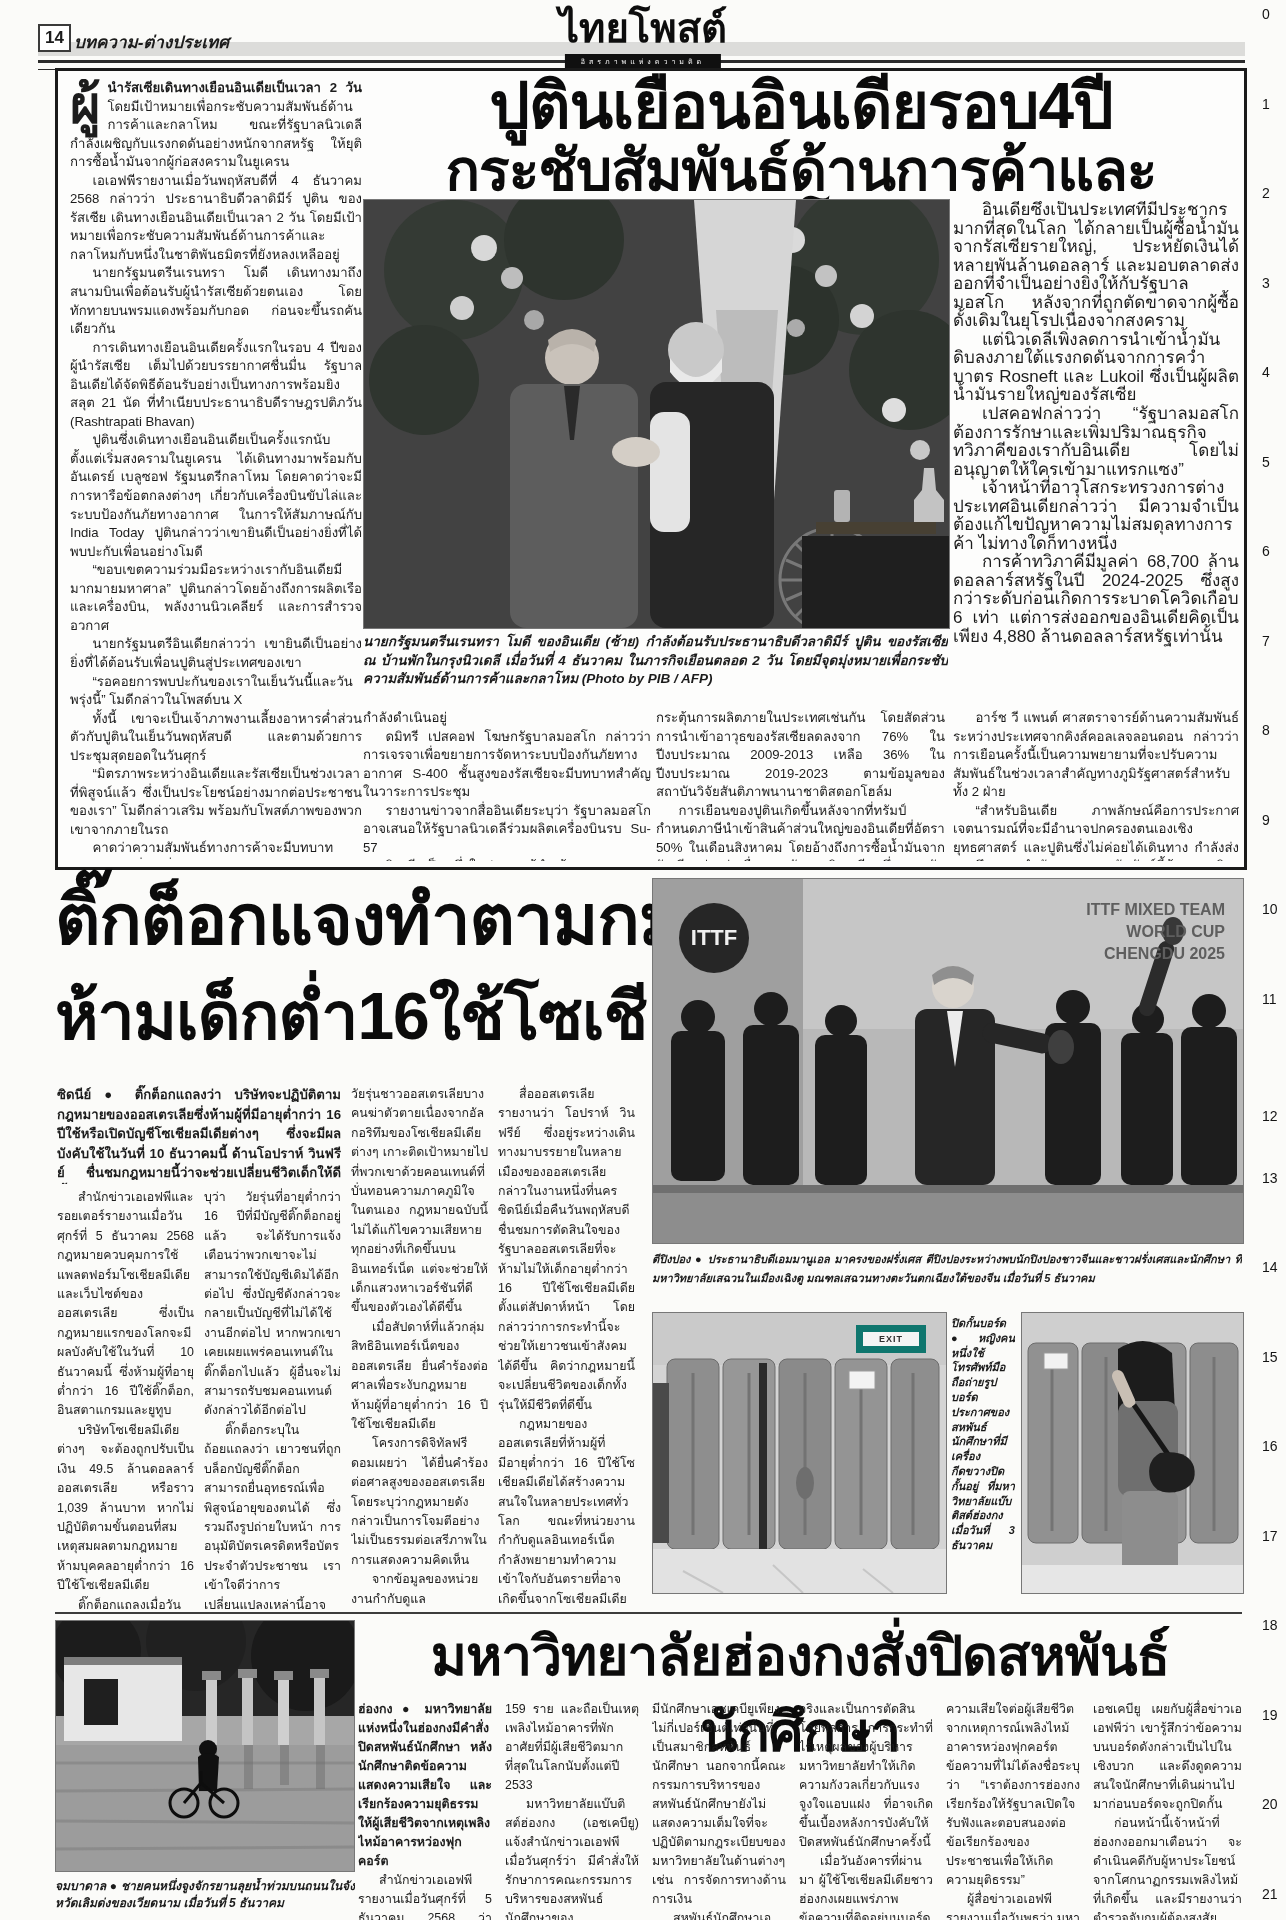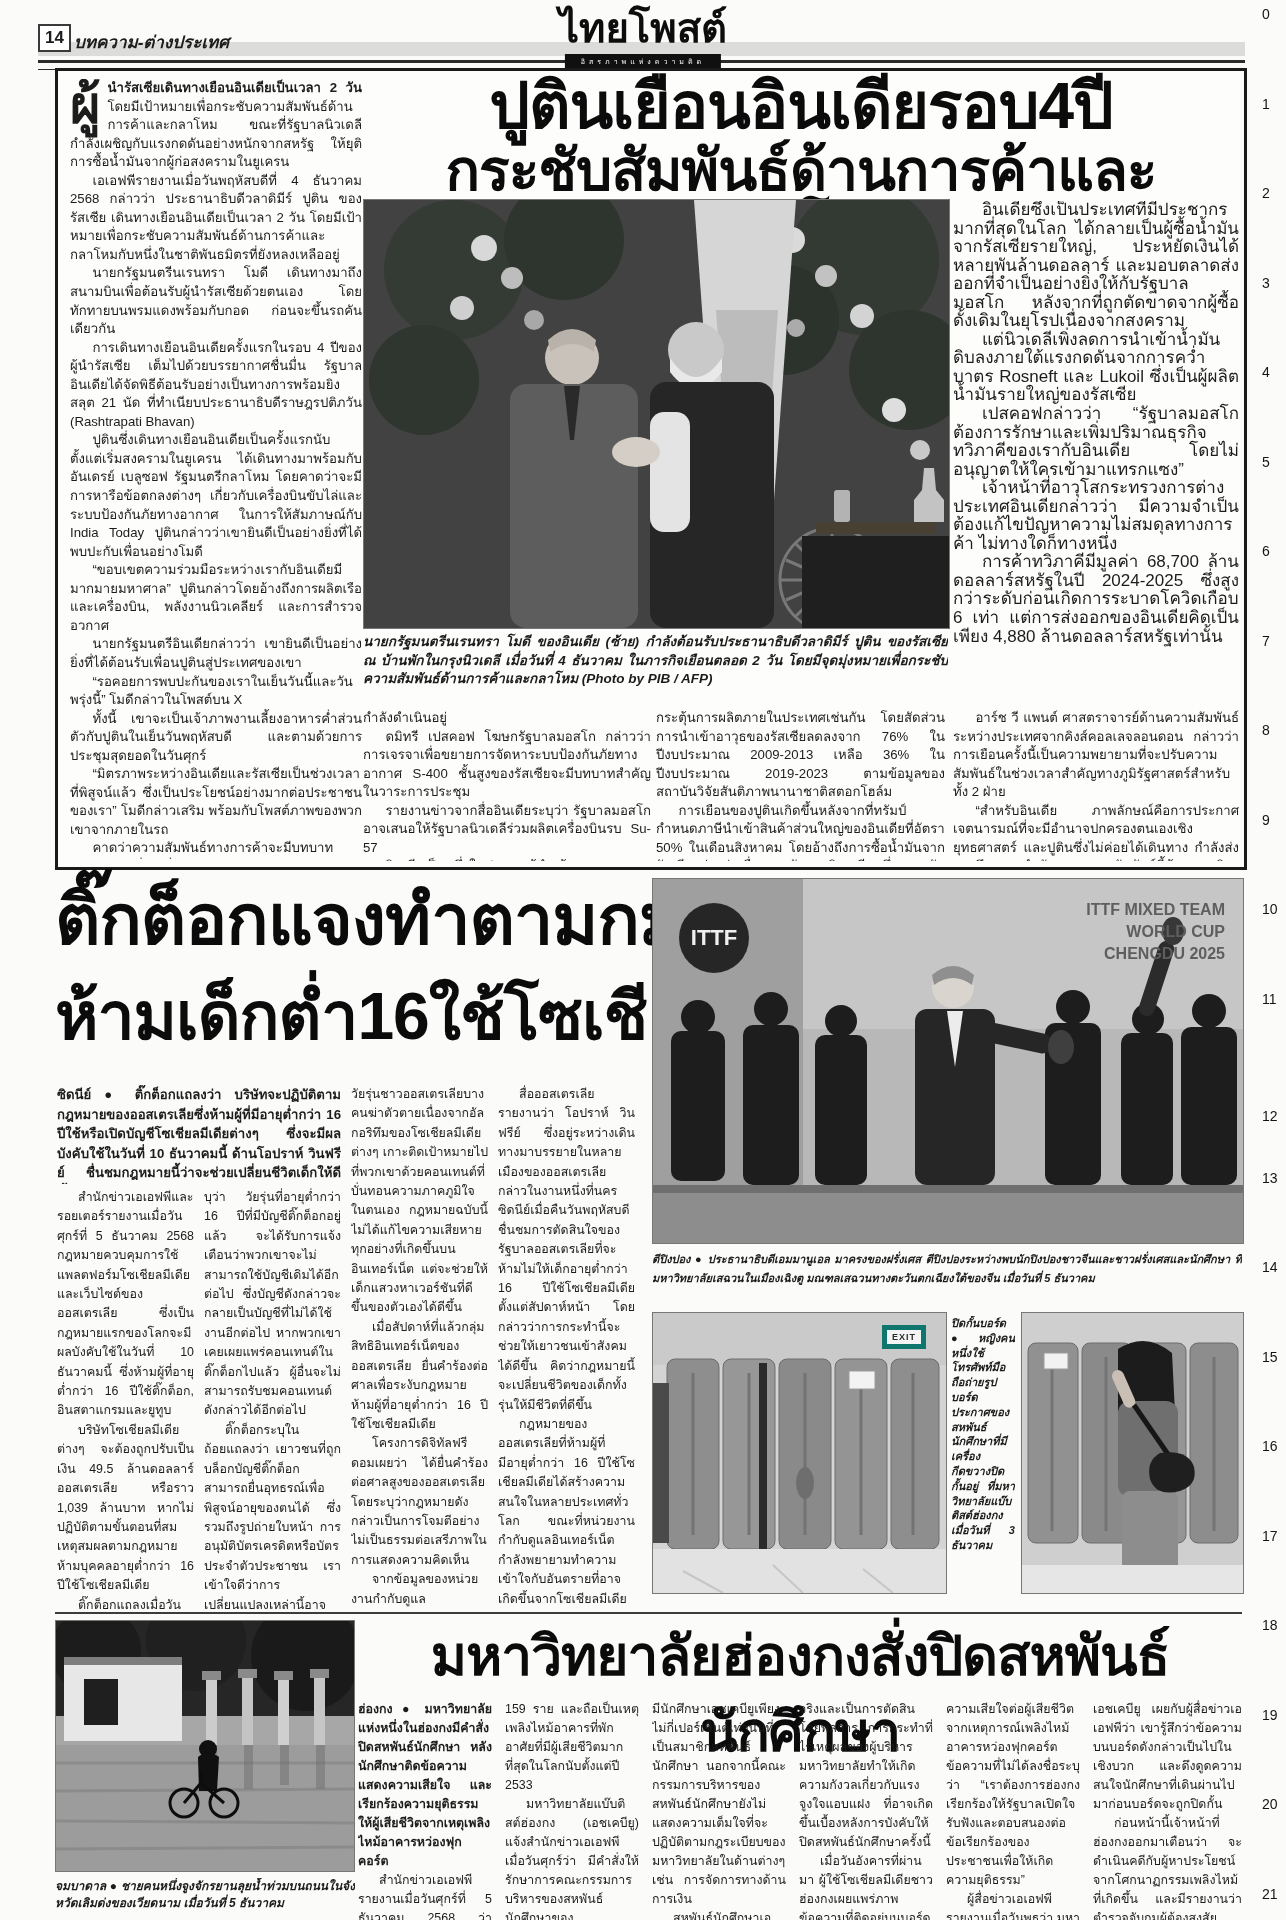--- a/index.html
+++ b/index.html
@@ -53,22 +53,22 @@
   .sep-rule{position:absolute;left:55px;top:1612px;width:1187px;border-top:2px solid #3c3c3c;}
   .m-photo{left:652px;top:878px;width:590px;height:364px;}
   .m-caption{left:652px;top:1250px;width:590px;height:58px;font-size:11px;line-height:19px;}
   .ittf-logo{position:absolute;left:26px;top:24px;width:70px;height:70px;border-radius:50%;
              background:#262626;color:#efefef;font-size:22px;font-weight:bold;text-align:center;line-height:70px;}
   .backdrop-text{position:absolute;right:18px;top:20px;text-align:right;color:#5e5e5e;
                  font-weight:bold;font-size:16px;line-height:22px;width:260px;}
   .toilet-l{left:652px;top:1312px;width:293px;height:280px;}
   .toilet-cap{left:951px;top:1316px;width:64px;height:276px;font-size:11px;line-height:14.8px;}
   .toilet-r{left:1021px;top:1312px;width:221px;height:280px;}
-  .exit-sign{position:absolute;right:20px;top:12px;background:#f4f4f4;color:#2e2e2e;border:5px solid #0f766e;
-             font-size:9px;font-weight:bold;padding:2px 5px;letter-spacing:1px;}
+  .exit-sign{position:absolute;right:20px;top:12px;background:#f4f4f4;color:#2e2e2e;border:7px solid #0f766e;
+             font-size:9px;font-weight:bold;padding:2px 16px;letter-spacing:1px;}
   
   .hk-hl{position:absolute;left:358px;top:1618px;width:884px;text-align:center;font-size:55px;
          line-height:76px;font-weight:900;letter-spacing:-1px;color:#0b0b0b;}
   .hk-c{top:1700px;width:134px;height:220px;font-size:12.4px;line-height:19px;}
   .hk-c1{left:358px;} .hk-c2{left:505px;} .hk-c3{left:652px;}
   .hk-c4{left:799px;} .hk-c5{left:946px;} .hk-c6{left:1093px;width:149px;}
   .flood-photo{left:55px;top:1620px;width:298px;height:250px;}
   .flood-cap{left:55px;top:1878px;width:300px;height:40px;font-size:12px;line-height:16.5px;}
 </style>
 </head>

